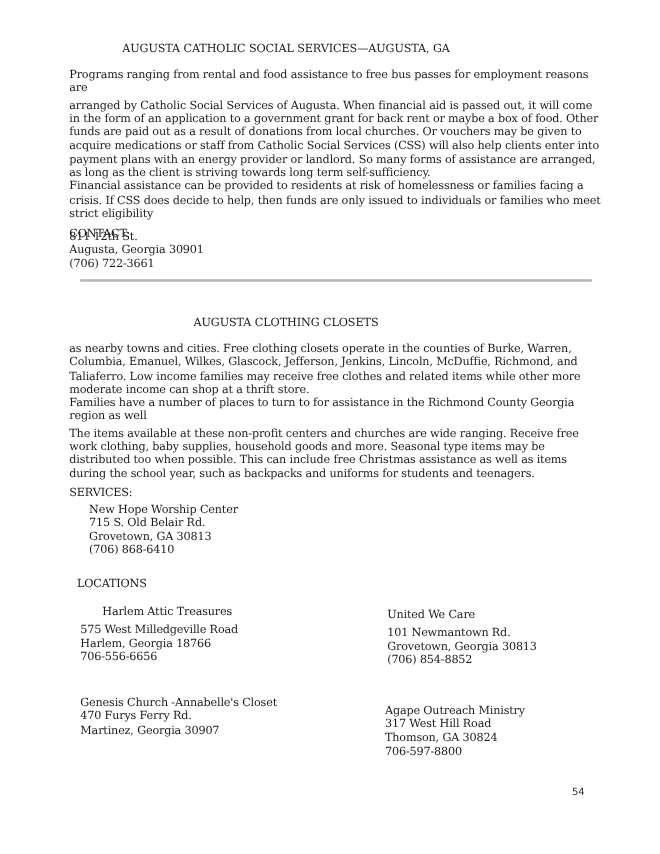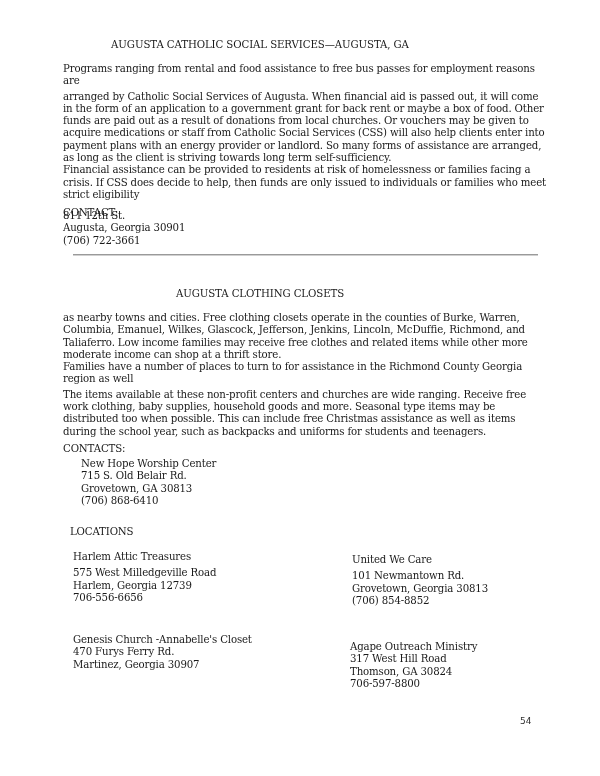--- a/index.html
+++ b/index.html
@@ -37,34 +37,34 @@
 <div class="rule"></div>
 
 <div class="center" style="top:288px;">AUGUSTA CLOTHING CLOSETS</div>
 
 <div class="para" style="top:312px;">
   <div>as nearby towns and cities. Free clothing closets operate in the counties of Burke, Warren, Columbia, Emanuel, Wilkes, Glascock, Jefferson, Jenkins, Lincoln, McDuffie, Richmond, and Taliaferro. Low income families may receive free clothes and related items while other more moderate income can shop at a thrift store.</div>
   <div style="margin-bottom:3px;">Families have a number of places to turn to for assistance in the Richmond County Georgia region as well</div>
   <div>The items available at these non-profit centers and churches are wide ranging. Receive free work clothing, baby supplies, household goods and more. Seasonal type items may be distributed too when possible. This can include free Christmas assistance as well as items during the school year, such as backpacks and uniforms for students and teenagers.</div>
 </div>
 
-<div class="t" style="left:63px;top:443px;">CONTACTS:</div>
+<div class="t" style="left:63px;top:443px;">SERVICES:</div>
 <div class="t block" style="left:81px;top:458px;">
   <div>New Hope Worship Center</div>
   <div>715 S. Old Belair Rd.</div>
   <div>Grovetown, GA 30813</div>
   <div>(706) 868-6410</div>
 </div>
 
 <div class="t" style="left:70px;top:526px;">LOCATIONS</div>
 
 <div class="t block" style="left:73px;top:551px;">
-  <div style="margin-bottom:4px;">Harlem Attic Treasures</div>
+  <div style="margin-bottom:4px;margin-left:20px;">Harlem Attic Treasures</div>
   <div>575 West Milledgeville Road</div>
-  <div>Harlem, Georgia 12739</div>
+  <div>Harlem, Georgia 18766</div>
   <div>706-556-6656</div>
 </div>
 
 <div class="t block" style="left:352px;top:554px;">
   <div style="margin-bottom:4px;">United We Care</div>
   <div>101 Newmantown Rd.</div>
   <div>Grovetown, Georgia 30813</div>
   <div>(706) 854-8852</div>
 </div>
 

